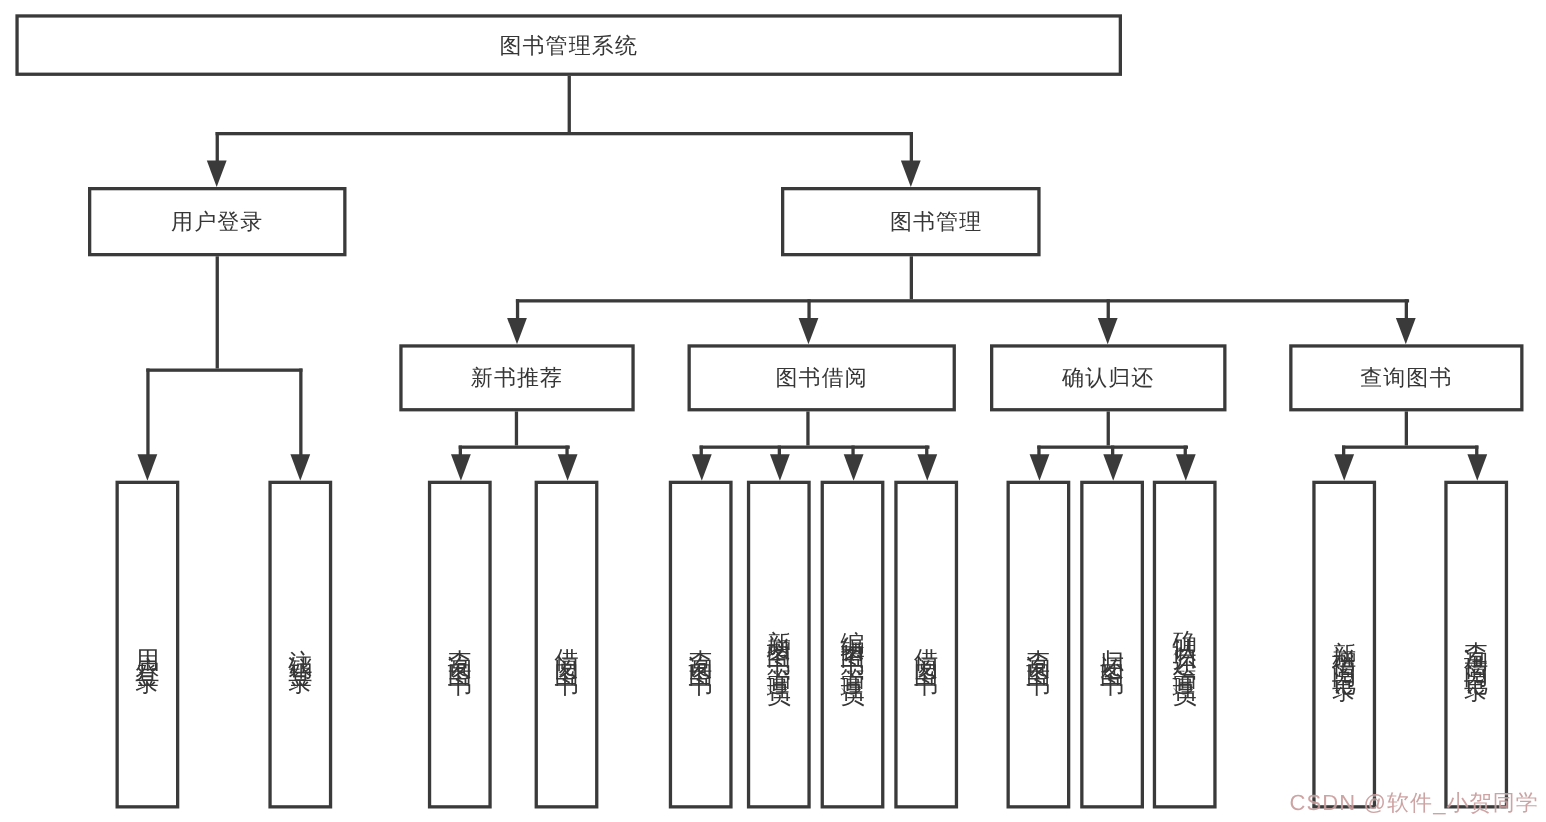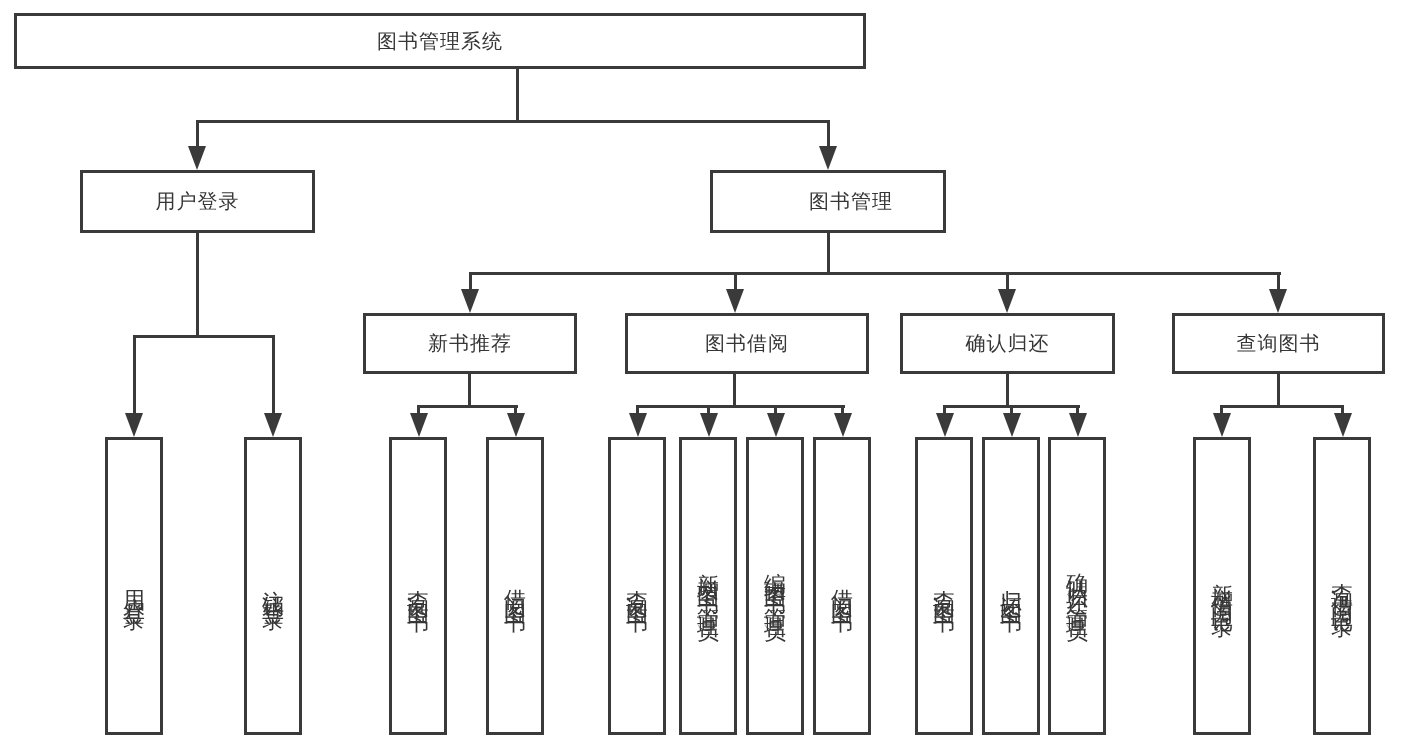--- a/index.html
+++ b/index.html
@@ -31,21 +31,21 @@
     position:absolute; right:6px; bottom:4px; font-size:20px;
     color:#c99a9a; opacity:.9; z-index:5; letter-spacing:1px;
     text-shadow:0 1px 1px rgba(255,255,255,.6);
   }
 </style>
 </head>
 <body>
 
 <div id="stage">
 
-  <div class="box" style="left:14px; top:13px; width:852px; height:56px;">
+  <div class="box" style="left:14px; top:13px; width:1006px; height:56px;">
     <span>图书管理系统</span>
   </div>
 
   <div class="vline" style="left:516px; top:69px; height:51px;"></div>
   <div class="hline" style="left:196px; top:120px; width:634px;"></div>
   <div class="vline" style="left:196px; top:120px; height:28px;"></div>
   <div class="arrow" style="left:188px; top:146px;"></div>
   <div class="vline" style="left:827px; top:120px; height:28px;"></div>
   <div class="arrow" style="left:819px; top:146px;"></div>
 
@@ -158,14 +158,15 @@
     <span class="vtext">确认归还（管理员）</span>
   </div>
 
   <div class="box leaf" style="left:1193px;">
     <span class="vtext">新增借阅记录</span>
   </div>
   <div class="box leaf" style="left:1313px;">
     <span class="vtext">查询借阅记录</span>
   </div>
 
+  <div class="watermark">CSDN @软件_小贺同学</div>
 
 </div>
 
 </body></html>

